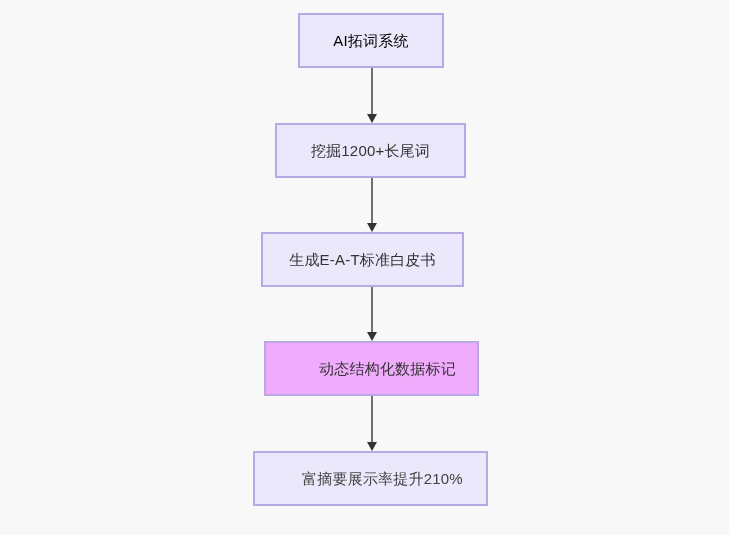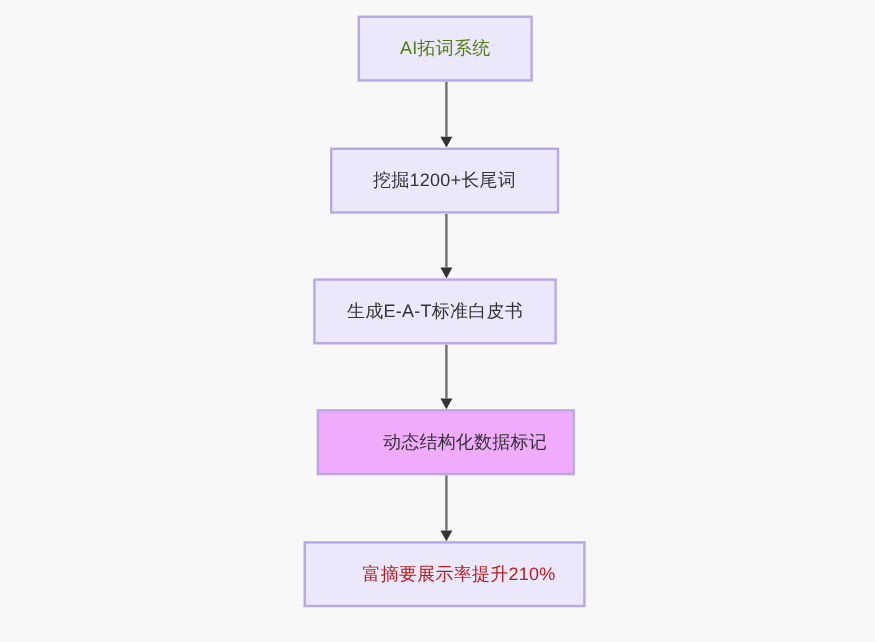--- a/index.html
+++ b/index.html
@@ -75,28 +75,28 @@
   <div class="edge" style="left: 371px; top: 287px; height: 54px;">
     <div class="edge-line" style="height: 45px; background: rgb(112, 112, 112);"></div>
     <div class="edge-arrow" style="top: 45px; border-top-color: rgb(51, 51, 51);"></div>
   </div>
   <div class="edge" style="left: 371px; top: 396px; height: 55px;">
     <div class="edge-line" style="height: 46px; background: rgb(112, 112, 112);"></div>
     <div class="edge-arrow" style="top: 46px; border-top-color: rgb(51, 51, 51);"></div>
   </div>
 
   <div class="node" style="left: 298px; top: 13px; width: 146px; height: 55px; background: rgb(236, 232, 252); border-color: rgb(184, 168, 227);">
-    <span class="node-label" style="color: #4d7c0f;">AI拓词系统</span>
+    <span class="node-label" style="color: #000000;">AI拓词系统</span>
   </div>
   <div class="node" style="left: 275px; top: 123px; width: 191px; height: 55px; background: rgb(236, 232, 252); border-color: rgb(184, 168, 227);">
     <span class="node-label" style="color: rgb(51, 51, 51);">挖掘1200+长尾词</span>
   </div>
   <div class="node" style="left: 261px; top: 232px; width: 203px; height: 55px; background: rgb(236, 232, 252); border-color: rgb(184, 168, 227);">
     <span class="node-label" style="color: rgb(51, 51, 51);">生成E-A-T标准白皮书</span>
   </div>
   <div class="node" style="left: 264px; top: 341px; width: 215px; height: 55px; background: #f0abfc; border-color: rgb(184, 168, 227); padding-left: 32px;">
     <span class="node-label" style="color: rgb(51, 51, 51);">动态结构化数据标记</span>
   </div>
   <div class="node" style="left: 253px; top: 451px; width: 235px; height: 55px; background: rgb(236, 232, 252); border-color: rgb(184, 168, 227);">
-    <span class="node-label" style="color: #b91c1c; margin-left: 24px;">富摘要展示率提升210%</span>
+    <span class="node-label" style="color: #404040; margin-left: 24px;">富摘要展示率提升210%</span>
   </div>
 
 </div>
 
 </body></html>

